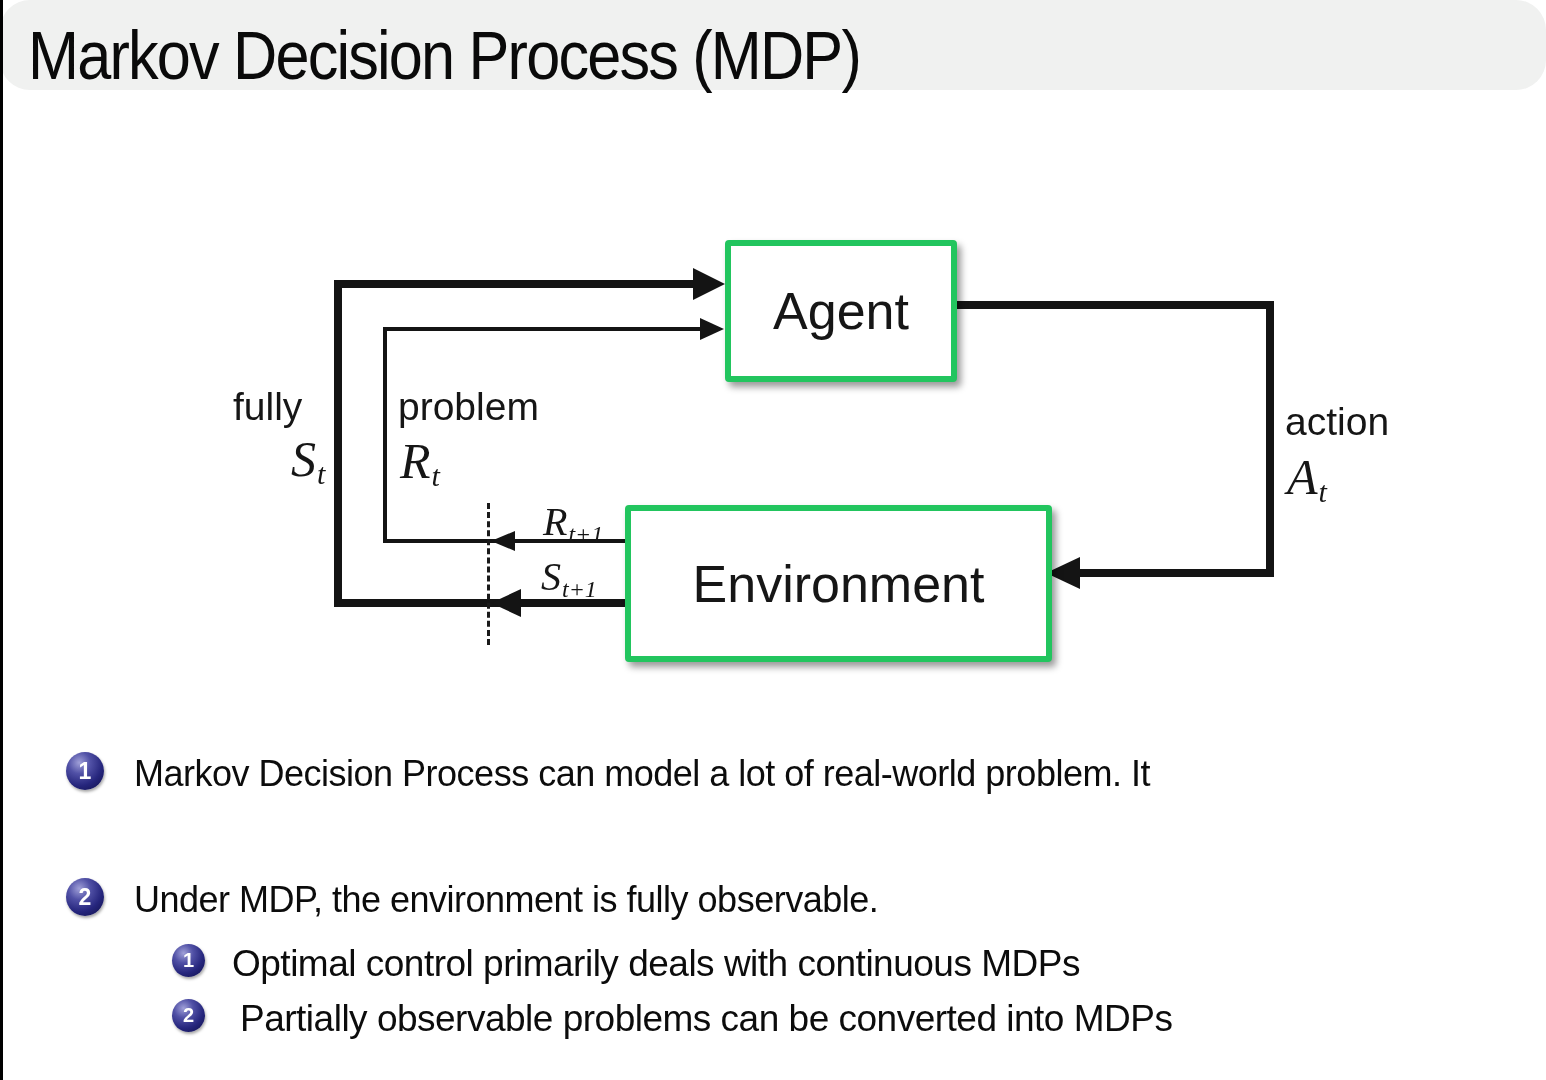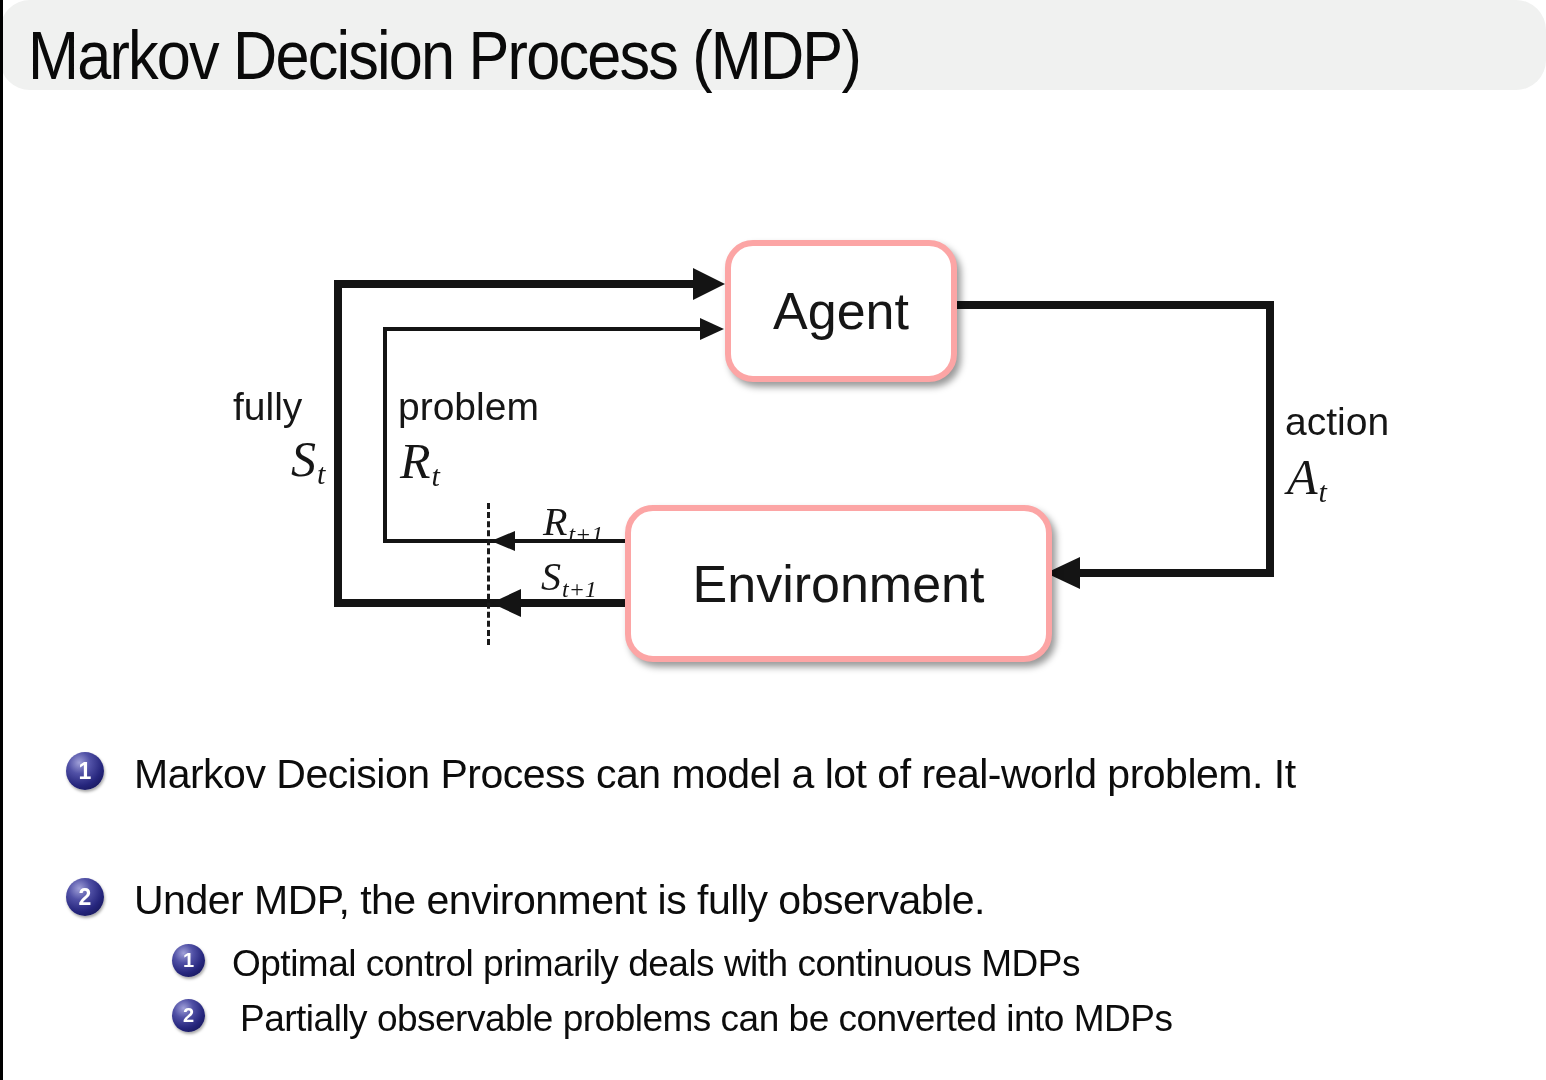--- a/index.html
+++ b/index.html
@@ -32,21 +32,21 @@
   .dashedline{
     position:absolute;width:0;border-left:3px dashed #1a1a1a;
   }
   .arr{position:absolute;width:0;height:0;}
   .arr.right-big{border-top:16px solid transparent;border-bottom:16px solid transparent;border-left:32px solid #141414;}
   .arr.right-med{border-top:11px solid transparent;border-bottom:11px solid transparent;border-left:24px solid #141414;}
   .arr.left-big{border-top:16px solid transparent;border-bottom:16px solid transparent;border-right:34px solid #141414;}
   .arr.left-med{border-top:14px solid transparent;border-bottom:14px solid transparent;border-right:30px solid #141414;}
   .arr.left-sm{border-top:10px solid transparent;border-bottom:10px solid transparent;border-right:24px solid #141414;}
   .node{
-    position:absolute;background:#fff;border:6px solid #fca5a5;border-radius:28px;
+    position:absolute;background:#fff;border:6px solid #22c55e;border-radius:4px;
     display:flex;align-items:center;justify-content:center;
     font-size:52px;color:#161616;
     box-shadow:4px 5px 7px rgba(0,0,0,0.40);
     z-index:5;
   }
   .word-label{
     position:absolute;font-size:39px;color:#161616;white-space:nowrap;
   }
   .math{
     position:absolute;font-family:"Liberation Serif",serif;font-style:italic;
@@ -61,21 +61,21 @@
   .ball{
     position:absolute;border-radius:50%;
     background:radial-gradient(circle at 35% 28%, #a0a0d8 0%, #5151a6 30%, #26267d 62%, #0d0d45 100%);
     color:#fff;display:flex;align-items:center;justify-content:center;
     font-weight:bold;
     box-shadow:1px 2px 3px rgba(0,0,0,0.35);
   }
   .ball.main{width:38px;height:38px;font-size:23px;}
   .ball.sub{width:33px;height:33px;font-size:20px;}
   .btext{
-    position:absolute;font-size:41px;line-height:60px;color:#0c0c0c;white-space:nowrap;
+    position:absolute;font-size:36px;line-height:60px;color:#0c0c0c;white-space:nowrap;
     letter-spacing:-0.5px;
   }
   .btext.small{font-size:37px;line-height:56px;}
   .btext span{display:block;}
 </style>
 </head>
 <body>
 
 <div class="slide">
   <div class="left-edge"></div>

